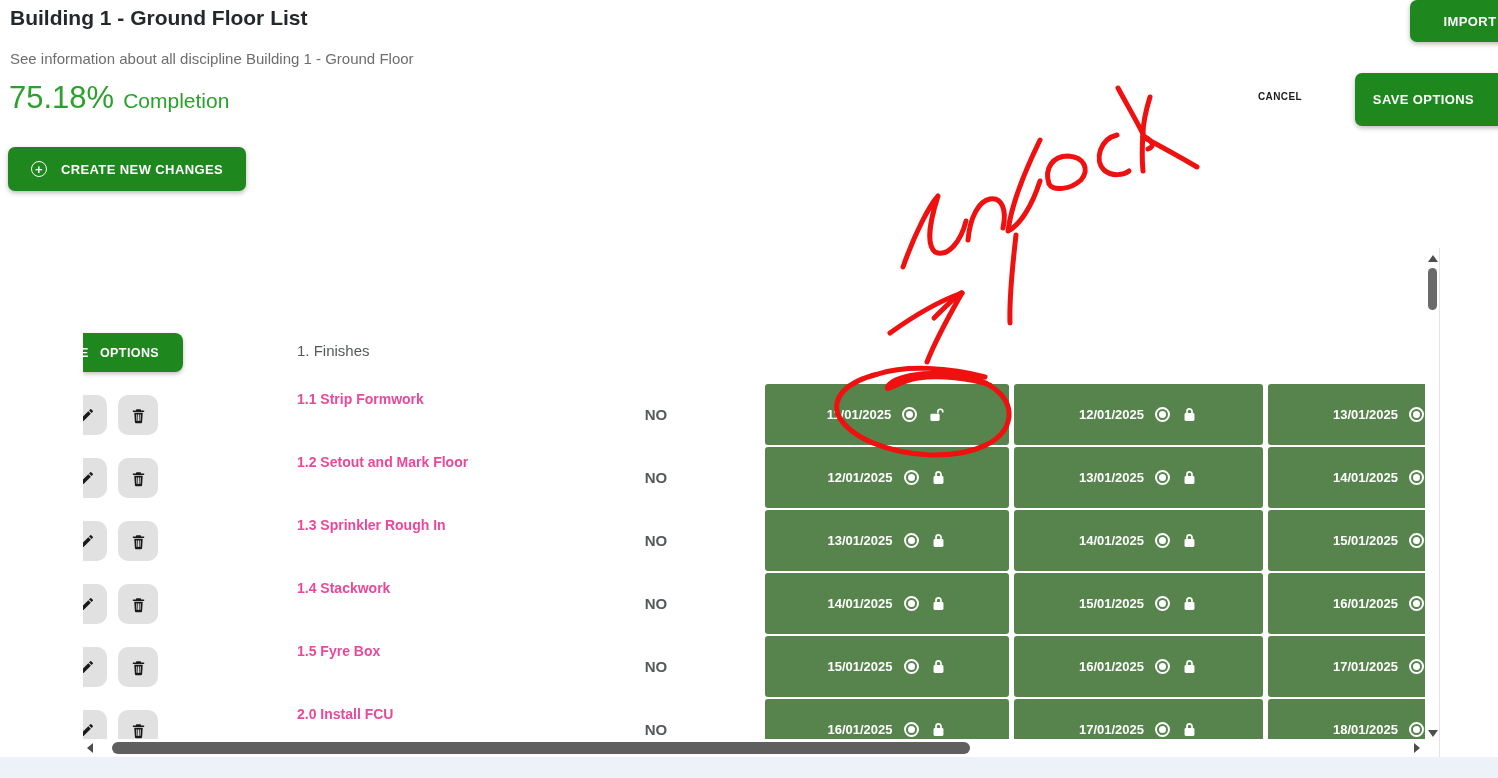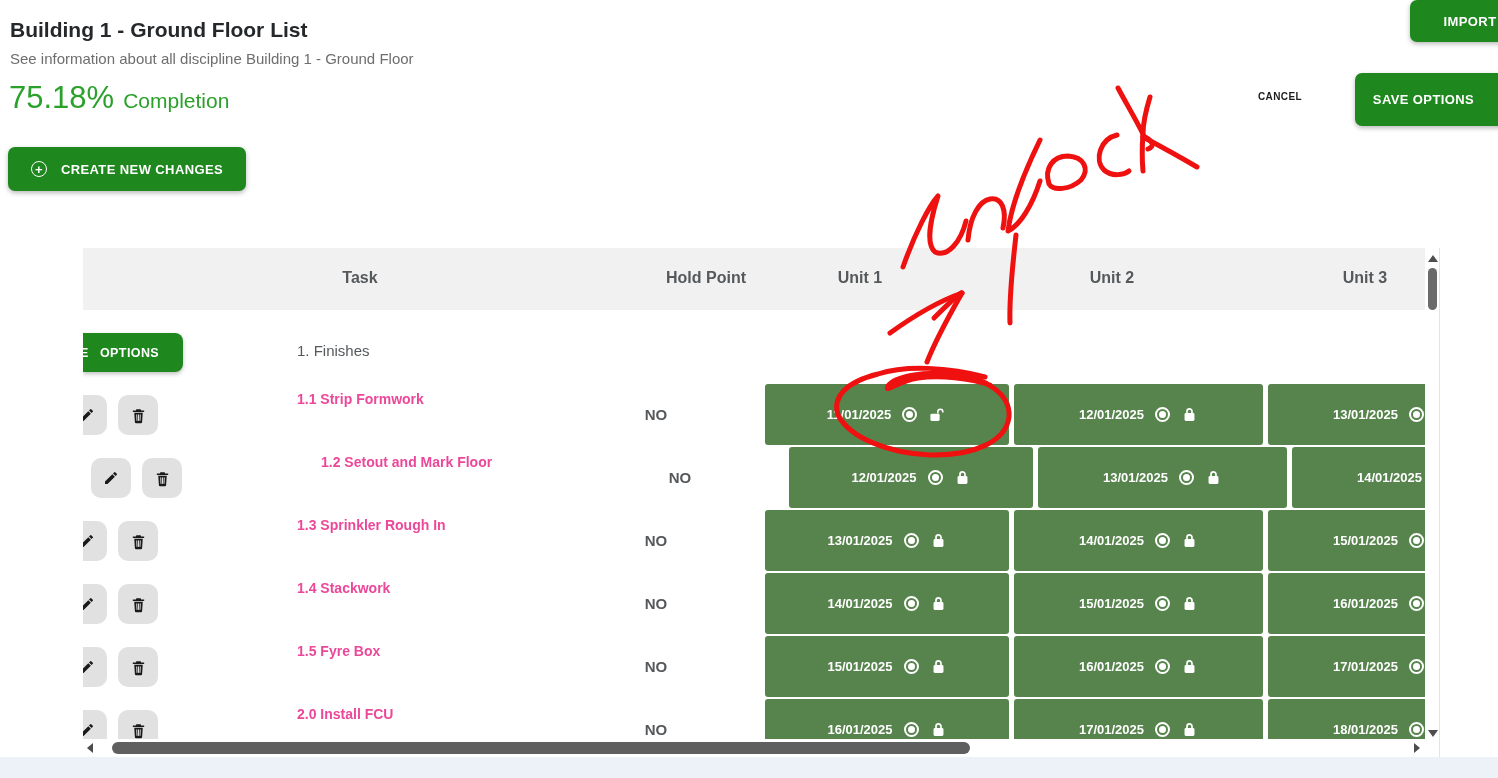--- a/index.html
+++ b/index.html
@@ -1,20 +1,20 @@
 <!DOCTYPE html>
 <html><head>
 <meta charset="utf-8">
 <style>
   * { margin:0; padding:0; box-sizing:border-box; }
   html,body { width:1498px; height:778px; overflow:hidden; background:#ffffff;
     font-family:"Liberation Sans", sans-serif; position:relative; }
 
   
-  .page-title { position:absolute; left:10px; top:6px; font-size:21px; font-weight:bold; color:#24282b;margin-top:12px; }
+  .page-title { position:absolute; left:10px; top:6px; font-size:21px; font-weight:bold; color:#24282b; }
   .page-subtitle { position:absolute; left:10px; top:50px; font-size:15px; color:#6e6e6e; }
   .completion-wrap { position:absolute; left:9px; top:80px; color:#2aa12a; }
   .completion-value { font-size:31px; }
   .completion-label { font-size:21px; margin-left:9px; }
 
   .green-btn { position:absolute; background:#1e871e; color:#fff; font-weight:bold;
     font-size:13px; letter-spacing:.4px; border:none; border-radius:7px;
     display:flex; align-items:center; justify-content:center; cursor:pointer;
     box-shadow:0 2px 5px rgba(0,0,0,.28); }
   .import-btn { left:1410px; top:0px; width:120px; height:42px; }
@@ -94,27 +94,20 @@
 </button>
 <button class="green-btn save-btn">
   <span>SAVE OPTIONS</span>
 </button>
 <button class="green-btn create-btn">
   <span class="plus-icon">+</span>
   <span>CREATE NEW CHANGES</span>
 </button>
 
 <div class="table-wrap">
-  <div class="table-header">
-    <span class="th" style="left:277px">Task</span>
-    <span class="th" style="left:623px">Hold Point</span>
-    <span class="th" style="left:777px">Unit 1</span>
-    <span class="th" style="left:1029px">Unit 2</span>
-    <span class="th" style="left:1282px">Unit 3</span>
-  </div>
 
   <button class="options-btn">
     <span class="options-frag">E</span>
     <span class="options-text">OPTIONS</span>
   </button>
   <div class="category-label">1. Finishes</div>
 
   <div id="rows">
       <div class="task-row" style="top: 136px;">
         <button class="icon-btn edit">
@@ -160,21 +153,21 @@
             <span class="dot"></span>
           </span>
           <span class="lock">
             <svg viewBox="0 0 24 24" width="17" height="17" aria-hidden="true">
               <rect x="5" y="10" width="14" height="11" rx="2" fill="#fff"></rect>
               <path d="M8.5 10V7.5a3.5 3.5 0 0 1 7 0V10" stroke="#fff" stroke-width="2.4" fill="none"></path>
             </svg>
           </span>
         </div>
       </div>
-      <div class="task-row" style="top: 199px; margin-left: 24px;">
+      <div class="task-row" style="top: 199px;">
         <button class="icon-btn edit">
           <svg viewBox="0 0 24 24" width="16" height="16" aria-hidden="true">
             <path fill="#1a1a1a" d="M3 17.2V21h3.8L17.8 10 14 6.2 3 17.2zM20.7 7.1a1 1 0 0 0 0-1.4L18.3 3.3a1 1 0 0 0-1.4 0L15 5.2 18.8 9l1.9-1.9z"></path>
           </svg>
         </button>
         <button class="icon-btn trash">
           <svg viewBox="0 0 24 24" width="17" height="17" aria-hidden="true">
             <path fill="#1a1a1a" d="M9 3h6l.8 2H20v2H4V5h4.2L9 3zM6 8h12l-.9 13.1a1.8 1.8 0 0 1-1.8 1.9H8.7a1.8 1.8 0 0 1-1.8-1.9L6 8z"></path>
             <path stroke="#e1e1e1" stroke-width="1.4" fill="none" d="M9.5 10.5l.4 9M12 10.5v9M14.5 10.5l-.4 9"></path>
           </svg>

